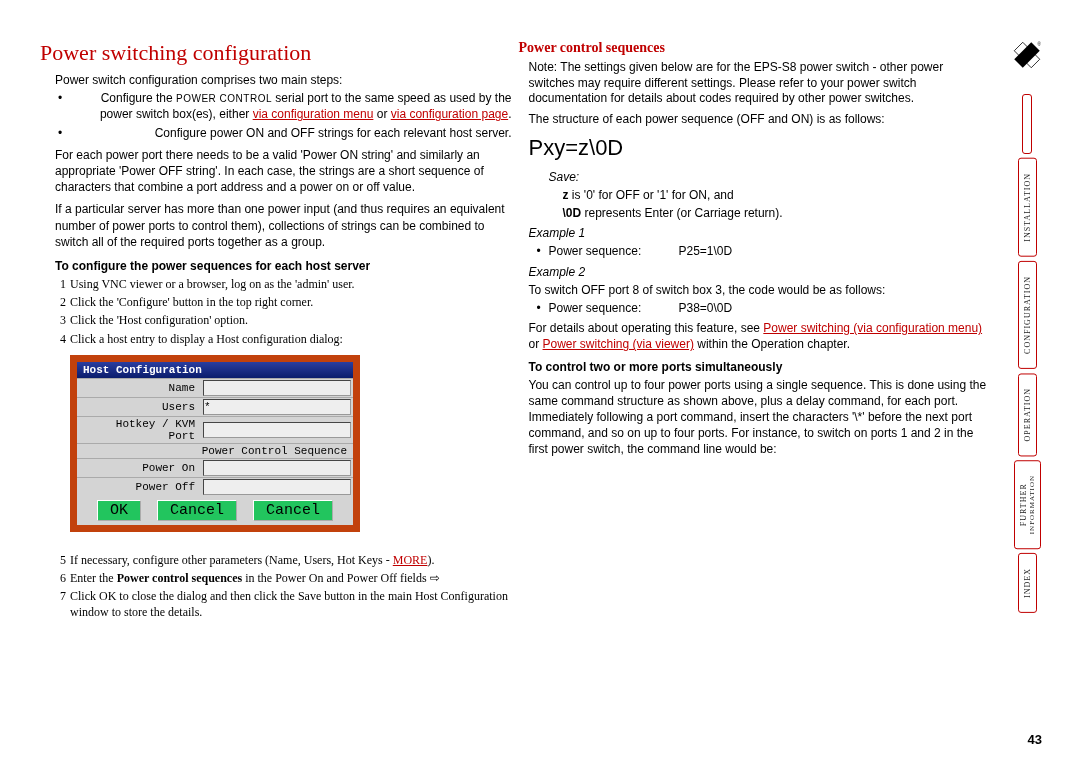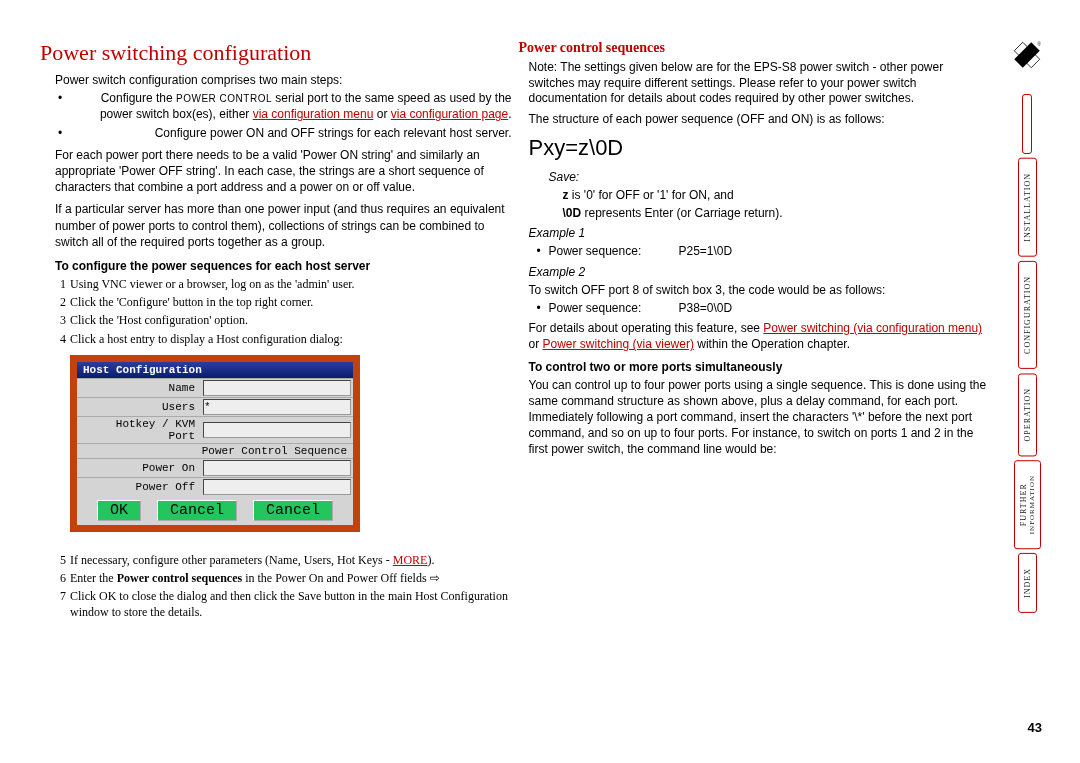--- a/index.html
+++ b/index.html
@@ -40,21 +40,21 @@
   .seq-row { display: flex; padding-left: 30px; line-height: 1.35; }
   .seq-row .lab { width: 130px; position: relative; }
   .seq-row .lab::before { content: "•"; position: absolute; left: -12px; }
   .sidebar { position: absolute; right: 38px; top: 40px; width: 30px; display: flex; flex-direction: column; align-items: center; gap: 4px; }
   .logo { width: 30px; height: 30px; margin-bottom: 20px; }
   .tab { writing-mode: vertical-rl; transform: rotate(180deg); font-family: Georgia, serif;
          letter-spacing: 1px; font-size: 8px; padding: 14px 4px; border: 1px solid #c00000;
          border-radius: 3px; color: #222; text-align: center; }
   .tab .sub { font-size: 7px; display: block; }
   .tab.empty { min-height: 60px; }
-  .pagenum { position: absolute; right: 38px; bottom: 28px; font-size: 13px; font-weight: bold; }
+  .pagenum { position: absolute; right: 38px; bottom: 16px; font-size: 13px; font-weight: bold; }
   .arrow::after { content: " \21E8"; }
   .note { padding-left: 10px; line-height: 1.3; }
 </style>
 </head>
 <body>
 
 <div class="page">
 
   <div class="col">
     <h1>Power switching configuration</h1>

